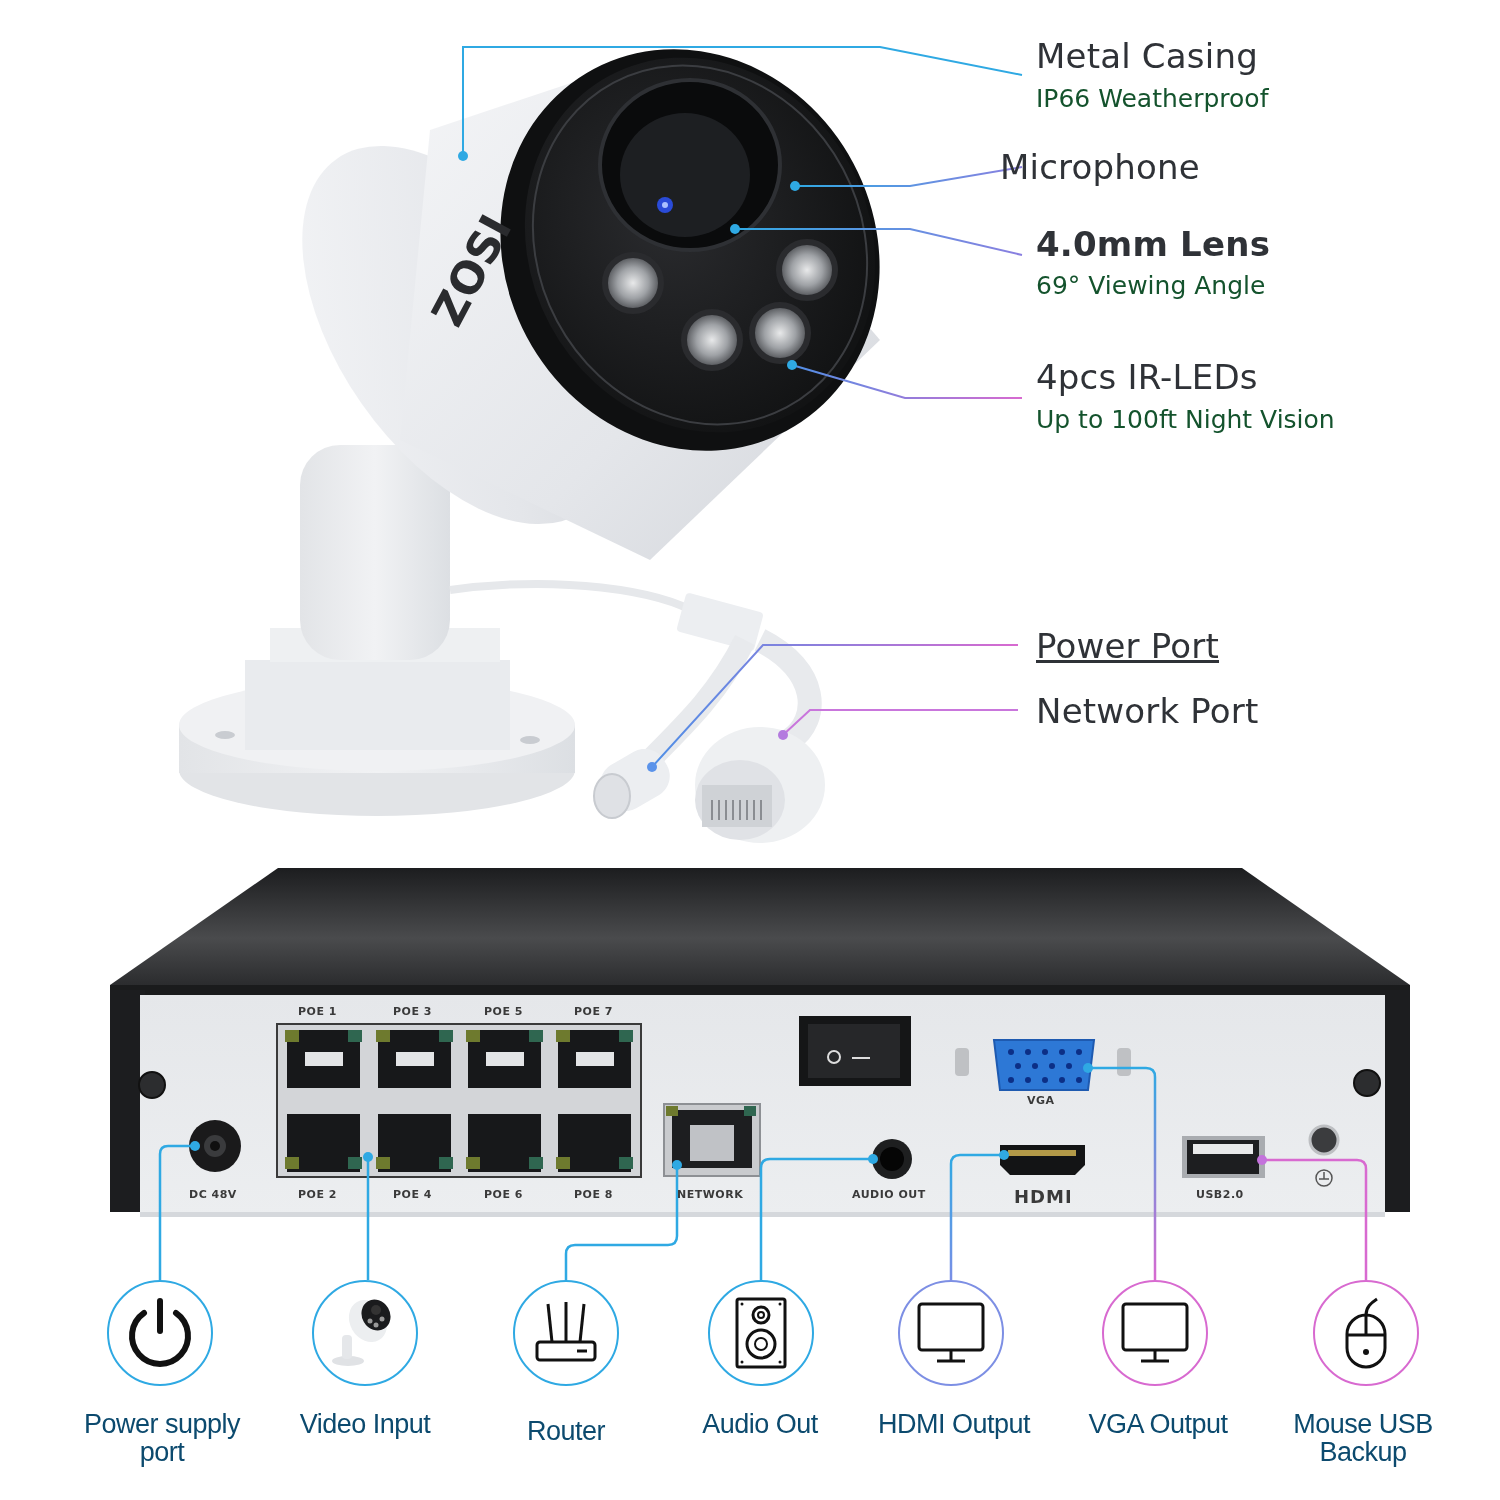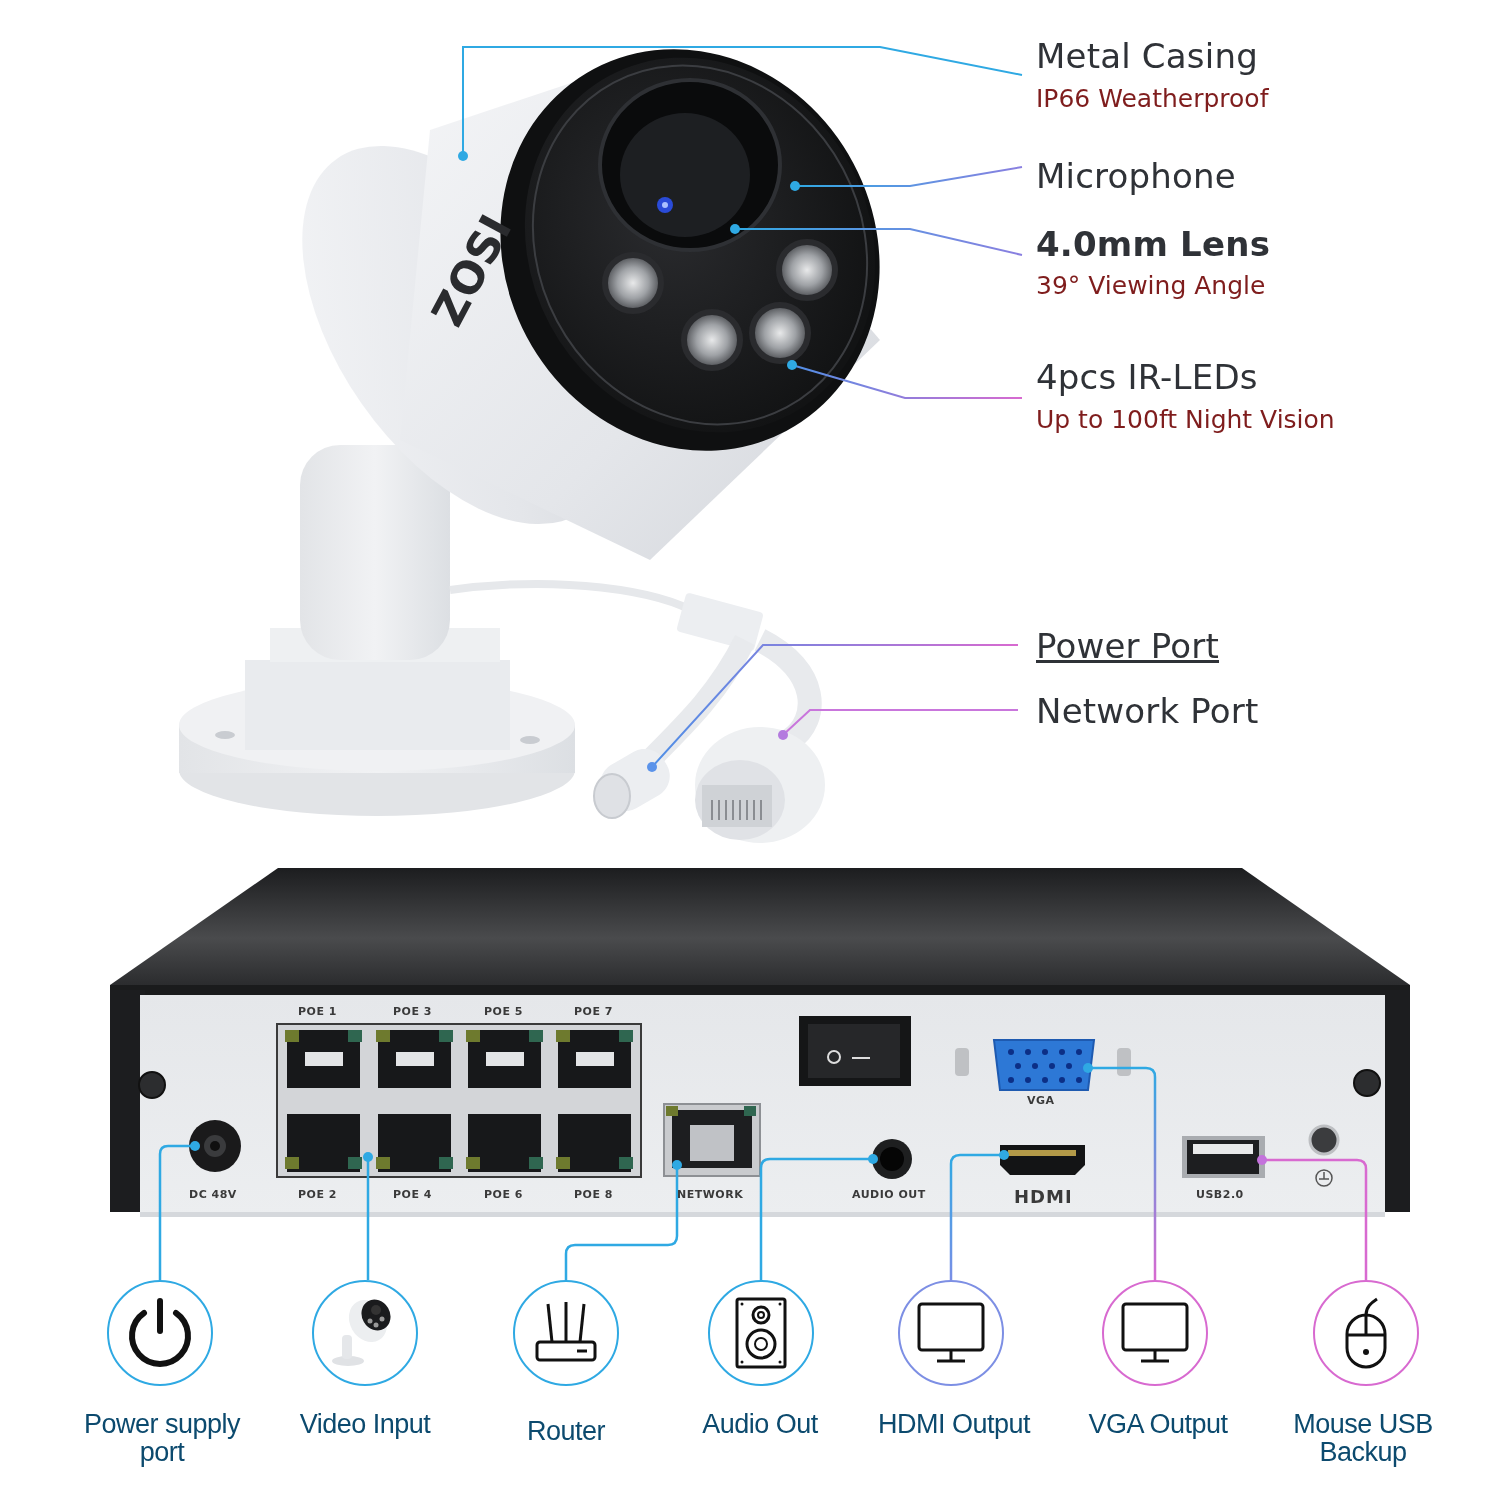--- a/index.html
+++ b/index.html
@@ -1,19 +1,19 @@
 <!DOCTYPE html>
 <html><head>
 <meta charset="utf-8">
 <style>
   html,body{margin:0;padding:0;background:#ffffff;}
   body{width:1500px;height:1500px;position:relative;overflow:hidden;font-family:"Liberation Sans",sans-serif;}
   svg.layer{position:absolute;left:0;top:0;}
   .feat-title{position:absolute;font-family:"DejaVu Sans",sans-serif;font-size:34px;color:#2f3237;letter-spacing:0.2px;white-space:nowrap;}
-  .feat-sub{position:absolute;font-family:"DejaVu Sans",sans-serif;font-size:25px;color:#7f1d1d;white-space:nowrap;}
+  .feat-sub{position:absolute;font-family:"DejaVu Sans",sans-serif;font-size:25px;color:#14532d;white-space:nowrap;}
   .port-lbl{position:absolute;font-family:"DejaVu Sans",sans-serif;font-weight:bold;font-size:11px;color:#3a3a3a;letter-spacing:0.5px;white-space:nowrap;text-align:center;}
   .icon-circle{position:absolute;width:106px;height:106px;border-radius:50%;border:2px solid #2fa9e3;background:#fff;display:flex;align-items:center;justify-content:center;box-sizing:border-box;}
   .icon-label{position:absolute;width:200px;text-align:center;font-family:"Liberation Sans",sans-serif;font-size:27px;line-height:28px;color:#0c4a6e;letter-spacing:-0.5px;}
 </style>
 </head>
 <body>
 
 <svg class="layer" width="1500" height="860">
   <defs>
     <linearGradient id="bodyG" x1="0" y1="0" x2="1" y2="1">
@@ -119,23 +119,23 @@
     <circle cx="795" cy="186" r="5" fill="#2fa9e3"></circle>
     <circle cx="735" cy="229" r="5" fill="#2fa9e3"></circle>
     <circle cx="792" cy="365" r="5" fill="#2fa9e3"></circle>
     <circle cx="652" cy="767" r="5" fill="#5b93ea"></circle>
     <circle cx="783" cy="735" r="5" fill="#b47bdf"></circle>
   </g>
 </svg>
 
 <div class="feat-title" style="left:1036px;top:36px;">Metal Casing</div>
 <div class="feat-sub" style="left:1036px;top:84px;">IP66 Weatherproof</div>
-<div class="feat-title" style="left:1036px;top:147px;margin-top:9px;">Microphone</div>
+<div class="feat-title" style="left:1000px;top:147px;">Microphone</div>
 <div class="feat-title" style="left:1036px;top:224px;font-weight:bold;">4.0mm Lens</div>
-<div class="feat-sub" style="left:1036px;top:271px;">39° Viewing Angle</div>
+<div class="feat-sub" style="left:1036px;top:271px;">69° Viewing Angle</div>
 <div class="feat-title" style="left:1036px;top:357px;">4pcs IR-LEDs</div>
 <div class="feat-sub" style="left:1036px;top:405px;text-align:right;">Up to 100ft Night Vision</div>
 <div class="feat-title" style="left:1036px;top:626px;text-decoration:underline;">Power Port</div>
 <div class="feat-title" style="left:1036px;top:691px;">Network Port</div>
 
 <svg class="layer" width="1500" height="1500" style="top:0">
   <defs>
     <linearGradient id="topG" x1="0" y1="0" x2="0" y2="1">
       <stop offset="0" stop-color="#1c1d1f"></stop>
       <stop offset="0.6" stop-color="#4a4b4d"></stop>

